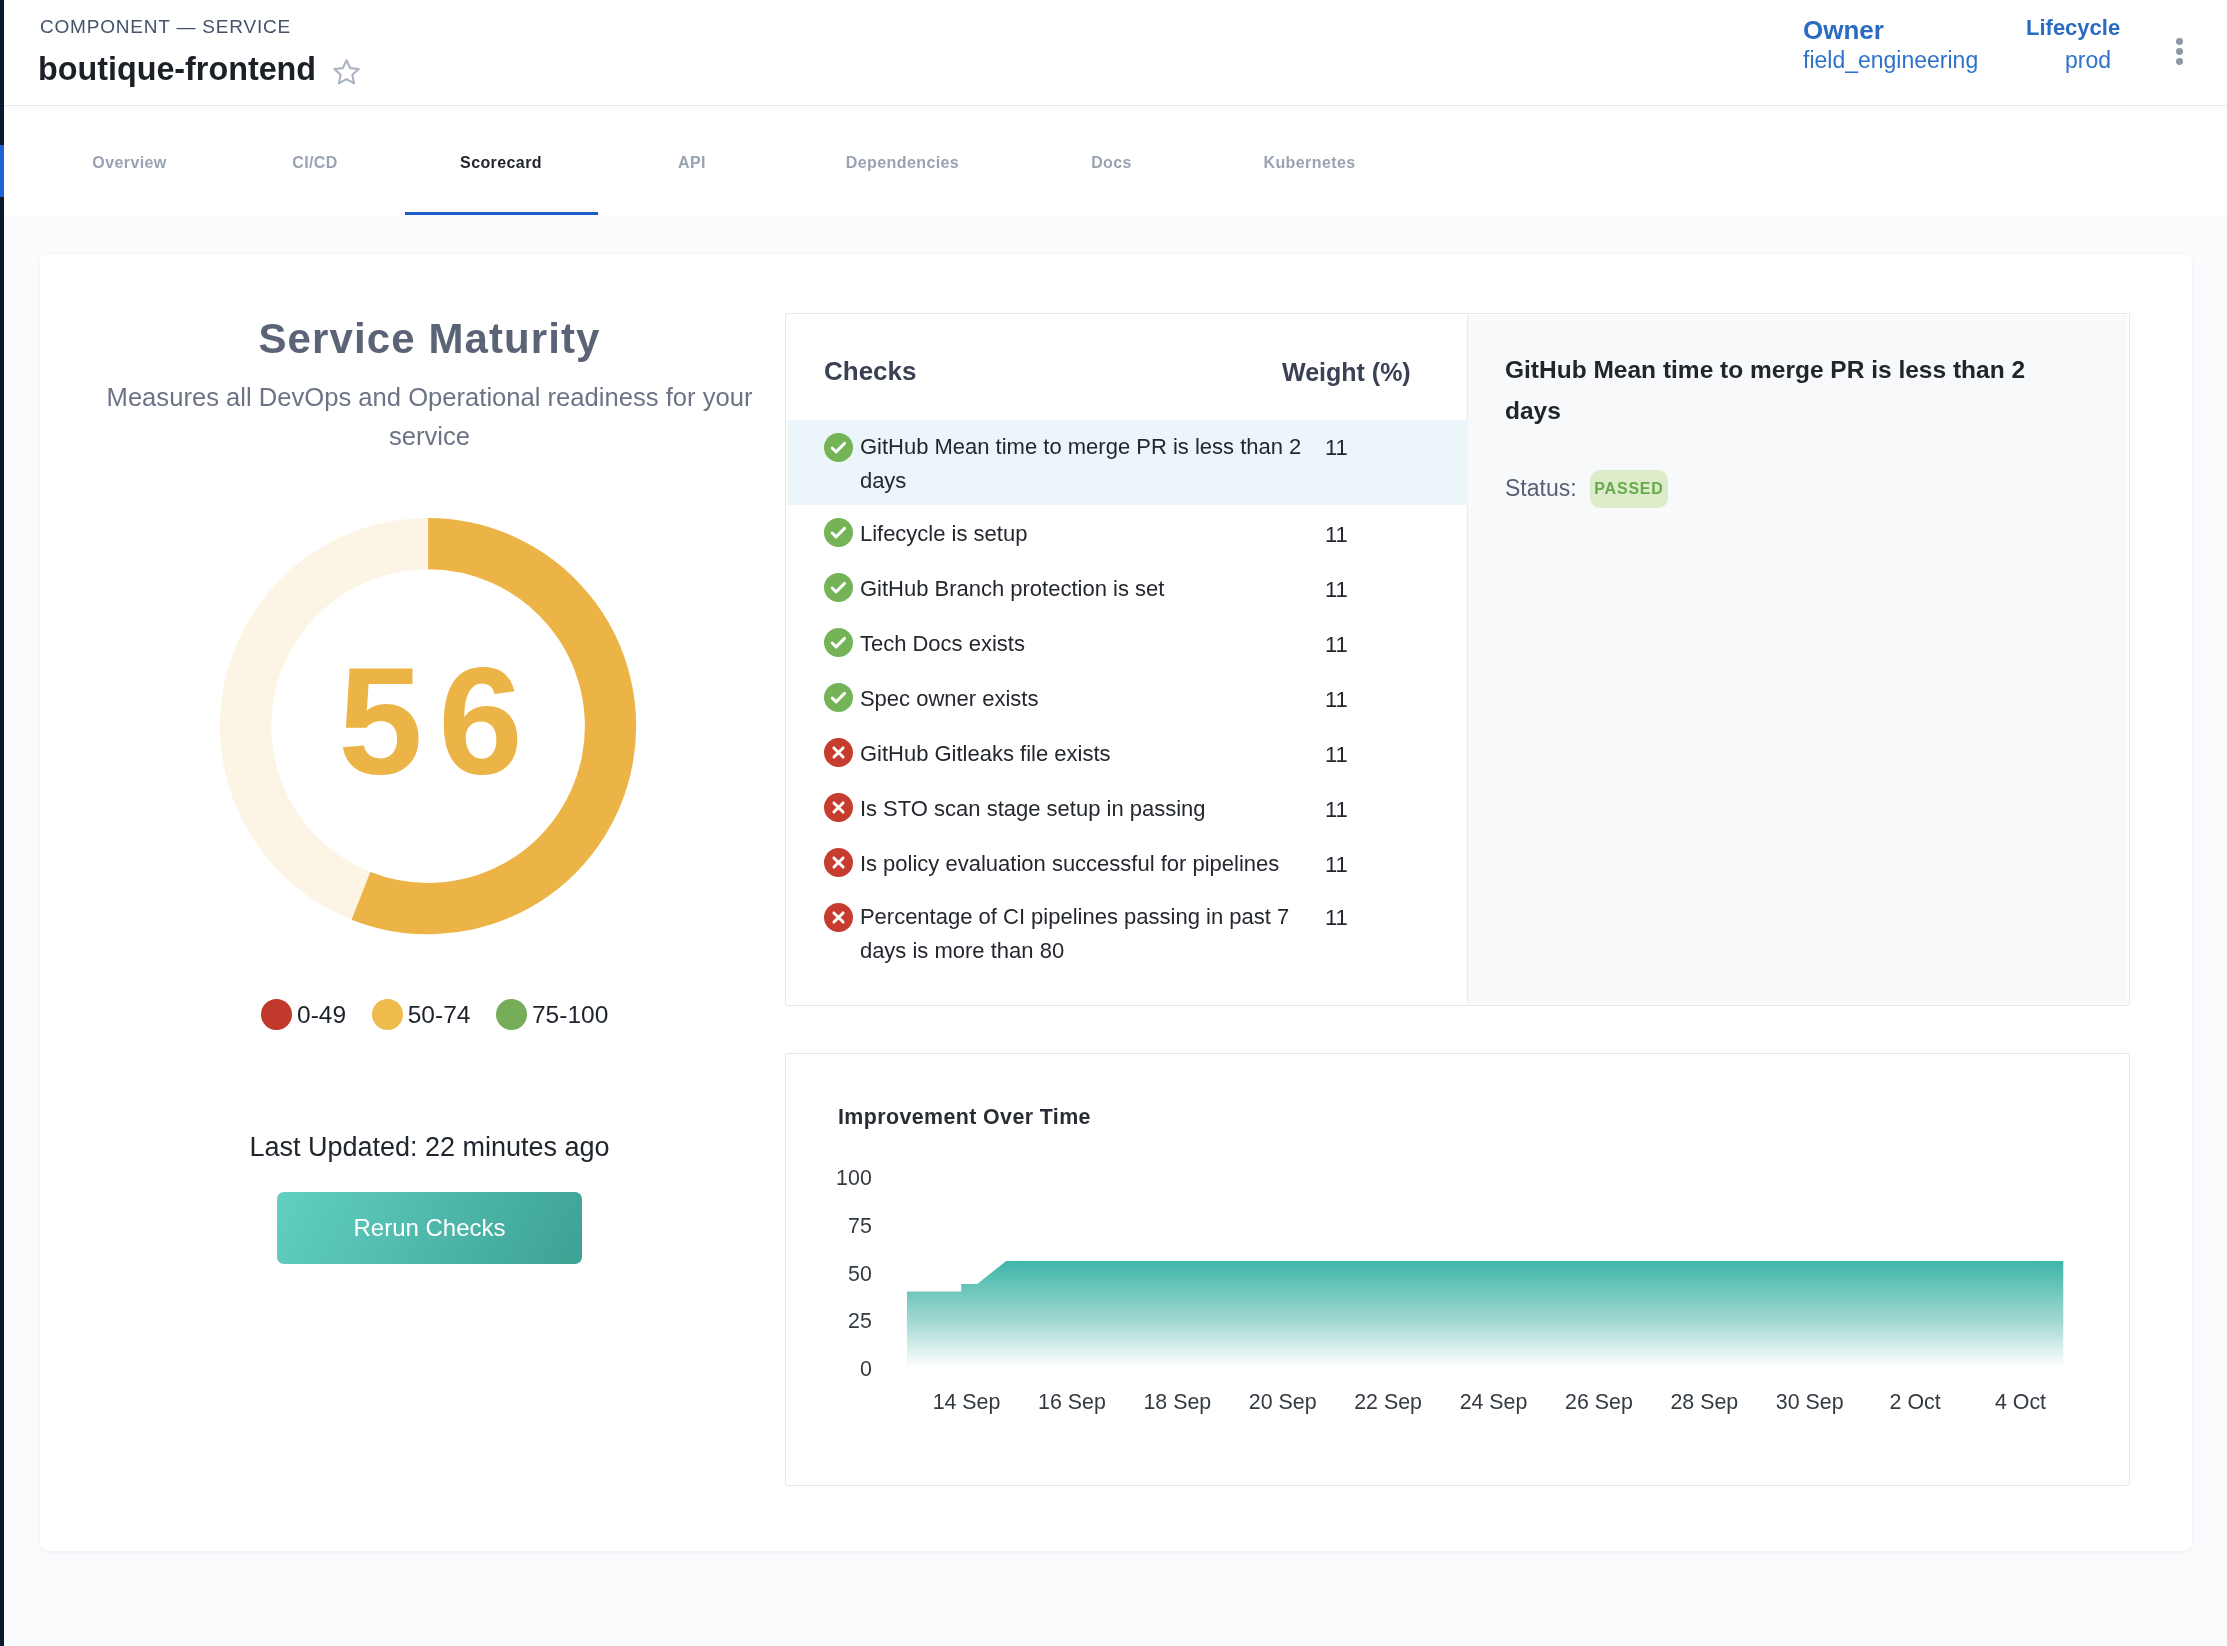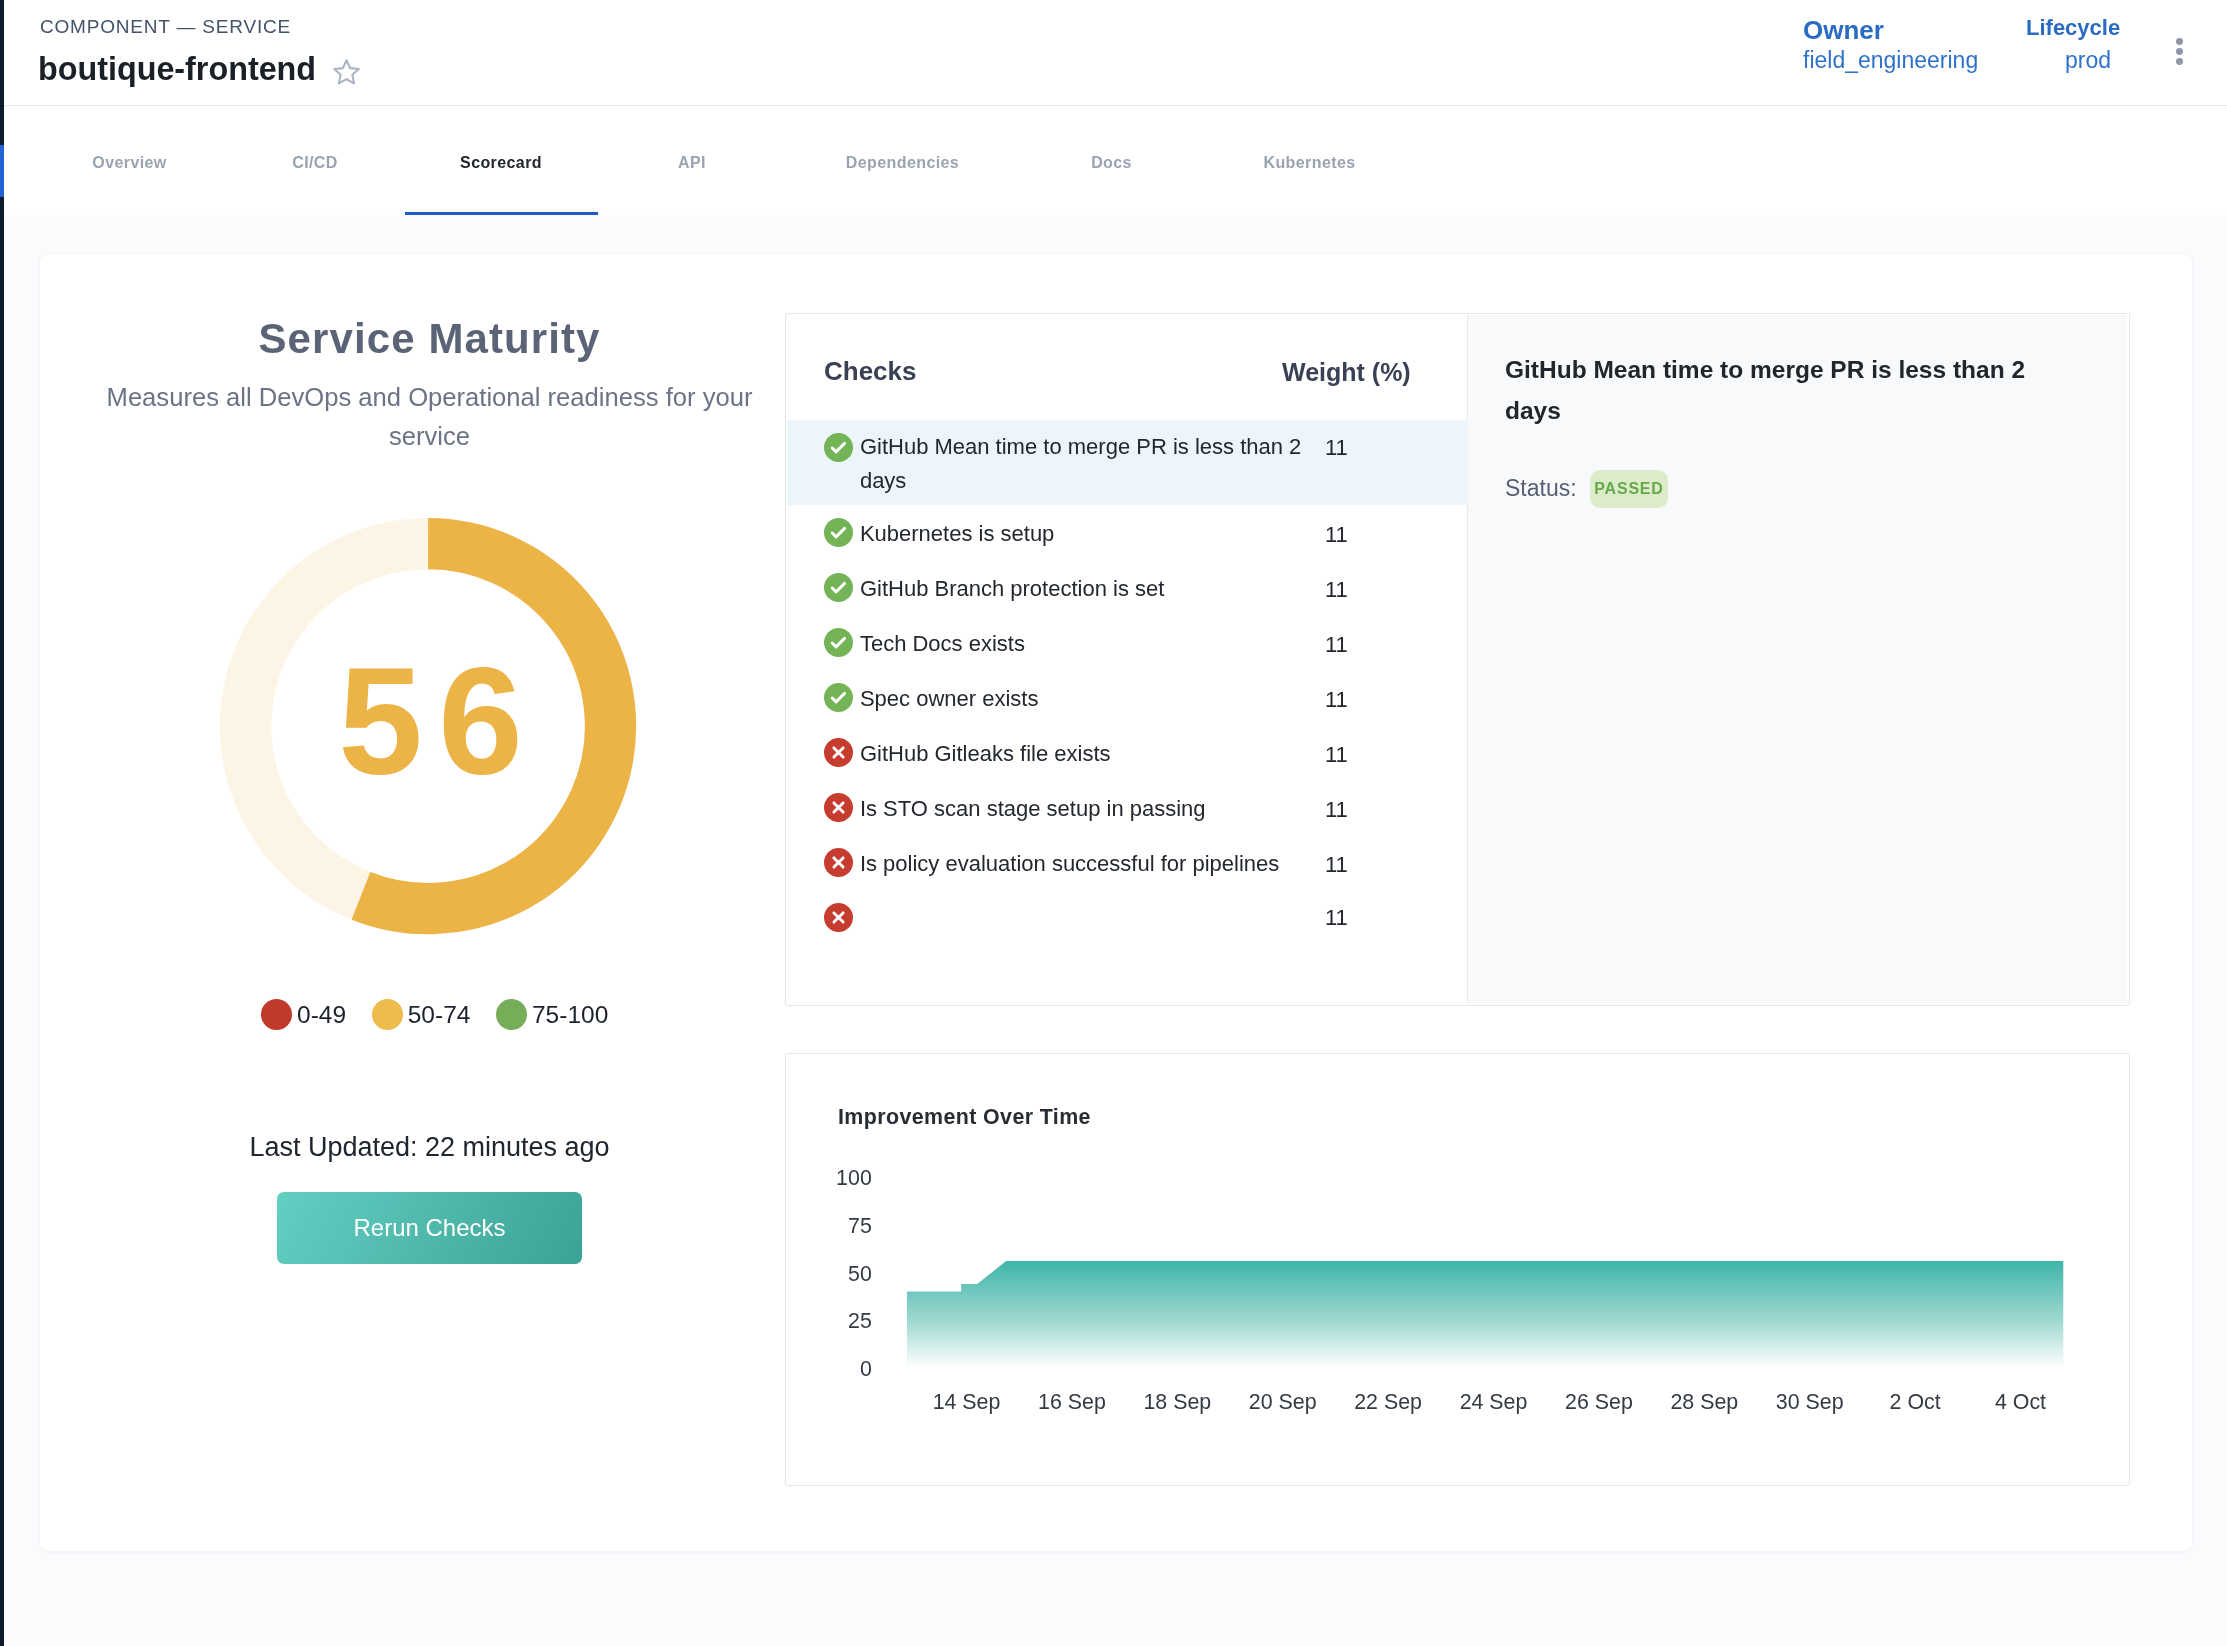--- a/index.html
+++ b/index.html
@@ -130,21 +130,21 @@
         <path d="M6.8 12.4l3.2 3.2 7-7" fill="none" stroke="#fff" stroke-width="2.4" stroke-linecap="round" stroke-linejoin="round"></path>
       </svg>
     <div class="rtext">GitHub Mean time to merge PR is less than 2 days</div>
     <div class="rw">11</div>
   </div>
   <div class="row single">
     <svg class="rico" viewBox="0 0 24 24">
         <circle cx="12" cy="12" r="12" fill="#74b457"></circle>
         <path d="M6.8 12.4l3.2 3.2 7-7" fill="none" stroke="#fff" stroke-width="2.4" stroke-linecap="round" stroke-linejoin="round"></path>
       </svg>
-    <div class="rtext">Kubernetes is setup</div>
+    <div class="rtext">Lifecycle is setup</div>
     <div class="rw">11</div>
   </div>
   <div class="row single">
     <svg class="rico" viewBox="0 0 24 24">
         <circle cx="12" cy="12" r="12" fill="#74b457"></circle>
         <path d="M6.8 12.4l3.2 3.2 7-7" fill="none" stroke="#fff" stroke-width="2.4" stroke-linecap="round" stroke-linejoin="round"></path>
       </svg>
     <div class="rtext">GitHub Branch protection is set</div>
     <div class="rw">11</div>
   </div>
@@ -186,20 +186,21 @@
         <path d="M8.2 8.2l7.6 7.6M15.8 8.2l-7.6 7.6" fill="none" stroke="#fff" stroke-width="2.4" stroke-linecap="round"></path>
       </svg>
     <div class="rtext">Is policy evaluation successful for pipelines</div>
     <div class="rw">11</div>
   </div>
   <div class="row dbl">
     <svg class="rico" viewBox="0 0 24 24">
         <circle cx="12" cy="12" r="12" fill="#c63d2f"></circle>
         <path d="M8.2 8.2l7.6 7.6M15.8 8.2l-7.6 7.6" fill="none" stroke="#fff" stroke-width="2.4" stroke-linecap="round"></path>
       </svg>
+    <div class="rtext">Percentage of CI pipelines passing in past 7 days is more than 80</div>
     <div class="rw">11</div>
   </div>
 </div>
 
 <div id="det-title" class="abs">GitHub Mean time to merge PR is less than 2 days</div>
 <div id="det-status" class="abs">Status:</div>
 <div id="chip" class="abs">PASSED</div>
 
 <div id="chart" class="abs"></div>
 <div id="chart-title" class="abs">Improvement Over Time</div>

